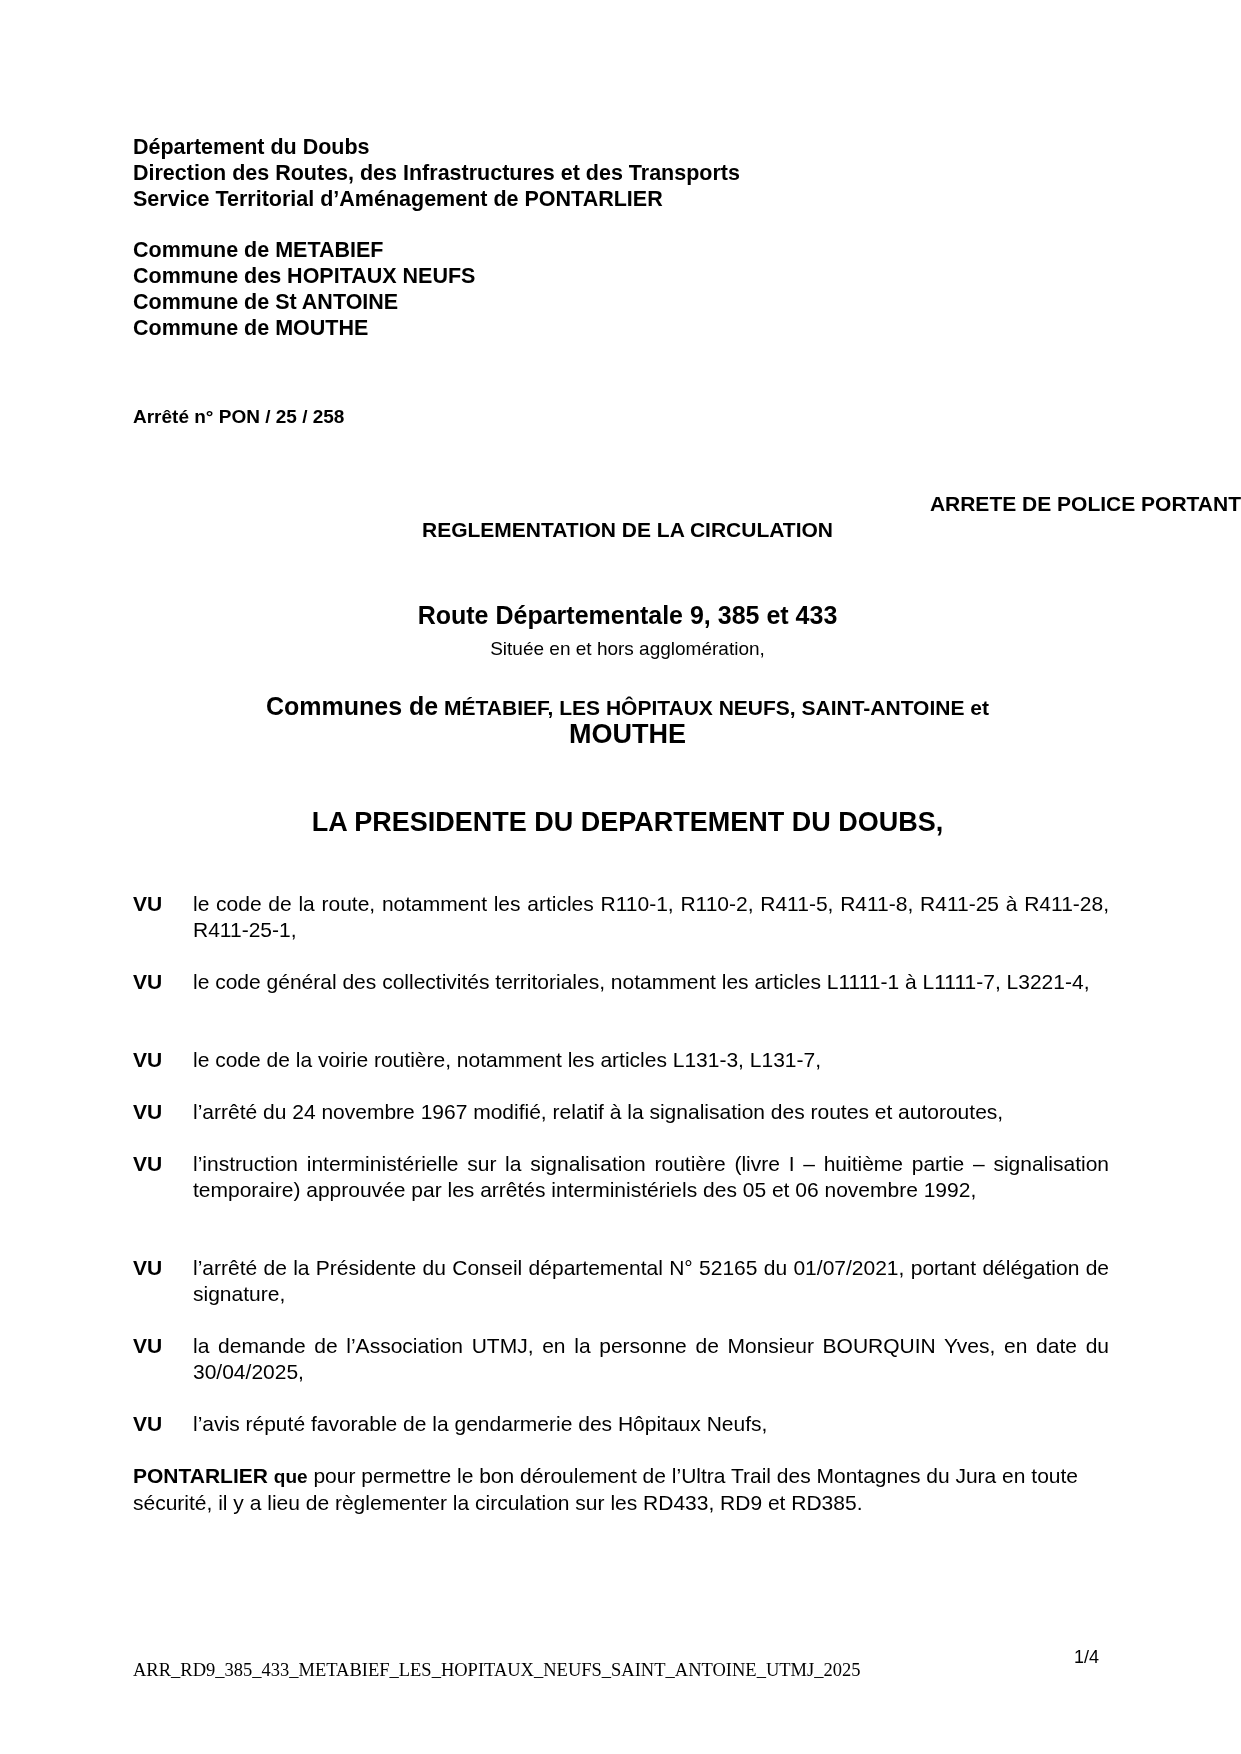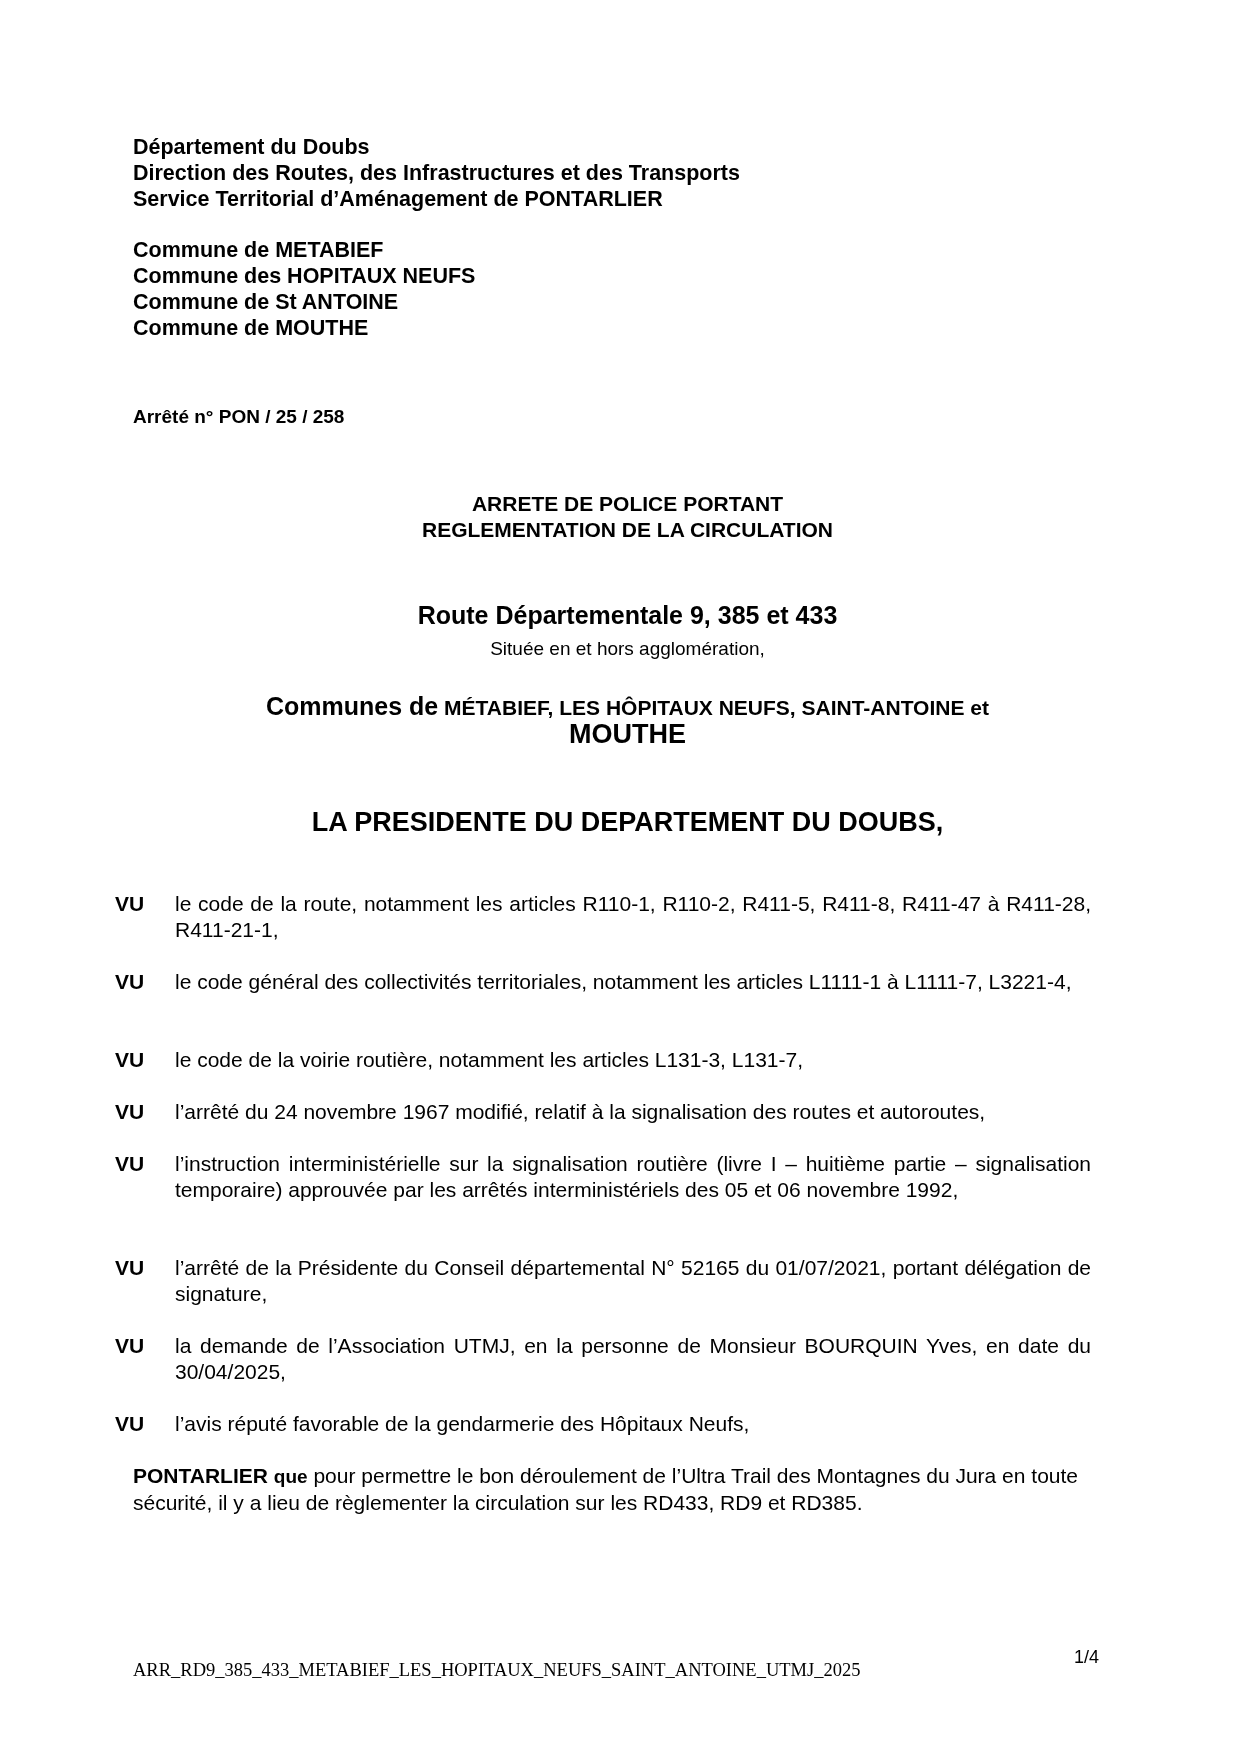--- a/index.html
+++ b/index.html
@@ -1,58 +1,58 @@
 <!DOCTYPE html>
 <html><head>
 <meta charset="utf-8">
 <style>
   html, body { margin: 0; padding: 0; background: #ffffff; }
   body { width: 1241px; height: 1754px; position: relative; overflow: hidden;
          font-family: "Liberation Sans", sans-serif; color: #000; }
   .abs { position: absolute; }
   .hdr { left: 133px; font-weight: bold; font-size: 21.5px; line-height: 28px; white-space: nowrap; }
   .center { left: 0; width: 1241px; text-align: center; white-space: nowrap; }
-  .vu-row { position: absolute; left: 115px; width: 976px; }
+  .vu-row { position: absolute; left: 133px; width: 976px; }
   .vu-label { position: absolute; left: 0; top: 0; font-weight: bold; font-size: 21px; line-height: 26px; }
   .vu-text { margin-left: 60px; font-size: 21px; line-height: 26px; text-align: justify; }
   .considerant { left: 133px; width: 976px; font-size: 21px; line-height: 26px; }
   .footer { font-family: "Liberation Serif", serif; font-size: 18.5px; left: 133px; top: 1660px; white-space: nowrap; }
   .pagenum { font-size: 18px; left: 1074px; top: 1647px; }
 </style>
 </head>
 <body>
 
 <div class="abs hdr" style="top:133px;">Département du Doubs</div>
 <div class="abs hdr" style="top:159px;">Direction des Routes, des Infrastructures et des Transports</div>
 <div class="abs hdr" style="top:185px;">Service Territorial d’Aménagement de PONTARLIER</div>
 
 <div class="abs hdr" style="top:236px;">Commune de METABIEF</div>
 <div class="abs hdr" style="top:262px;">Commune des HOPITAUX NEUFS</div>
 <div class="abs hdr" style="top:288px;">Commune de St ANTOINE</div>
 <div class="abs hdr" style="top:314px;">Commune de MOUTHE</div>
 
 <div class="abs" style="left:133px; top:405px; font-weight:bold; font-size:19px; line-height:24px; white-space:nowrap;">Arrêté n° PON / 25 / 258</div>
 
-<div class="abs center" style="top:491px; font-weight:bold; font-size:21px; line-height:26px; padding-left:14px; box-sizing:border-box;">ARRETE DE POLICE PORTANT</div>
+<div class="abs center" style="top:491px; font-weight:bold; font-size:21px; line-height:26px; padding-left:14px; box-sizing:border-box;text-align:right;">ARRETE DE POLICE PORTANT</div>
 <div class="abs center" style="top:517px; font-weight:bold; font-size:21px; line-height:26px; padding-left:14px; box-sizing:border-box;">REGLEMENTATION DE LA CIRCULATION</div>
 
 <div class="abs center" style="top:575px; font-weight:bold; font-size:25px; line-height:30px; padding-left:14px; box-sizing:border-box;margin-top:25px;">Route Départementale 9, 385 et 433</div>
 
 <div class="abs center" style="top:637px; font-size:19px; line-height:24px; padding-left:14px; box-sizing:border-box;">Située en et hors agglomération,</div>
 
 <div class="abs center" style="top:691px; font-weight:bold; line-height:30px; padding-left:14px; box-sizing:border-box;">
   <span style="font-size:25px;">Communes de</span><span style="font-size:21px;"> MÉTABIEF, LES HÔPITAUX NEUFS, SAINT-ANTOINE et</span>
 </div>
 <div class="abs center" style="top:721px; font-weight:bold; font-size:27px; line-height:26px; padding-left:14px; box-sizing:border-box;">MOUTHE</div>
 
 <div class="abs center" style="top:806px; font-weight:bold; font-size:27px; line-height:32px; padding-left:14px; box-sizing:border-box;">LA PRESIDENTE DU DEPARTEMENT DU DOUBS,</div>
 
 <div class="vu-row" style="top:891px;">
   <span class="vu-label">VU</span>
-  <div class="vu-text">le code de la route, notamment les articles R110-1, R110-2, R411-5, R411-8, R411-47 à R411-28, R411-21-1,</div>
+  <div class="vu-text">le code de la route, notamment les articles R110-1, R110-2, R411-5, R411-8, R411-25 à R411-28, R411-25-1,</div>
 </div>
 <div class="vu-row" style="top:969px;">
   <span class="vu-label">VU</span>
   <div class="vu-text">le code général des collectivités territoriales, notamment les articles L1111-1 à L1111-7, L3221-4,</div>
 </div>
 <div class="vu-row" style="top:1047px;">
   <span class="vu-label">VU</span>
   <div class="vu-text">le code de la voirie routière, notamment les articles L131-3, L131-7,</div>
 </div>
 <div class="vu-row" style="top:1099px;">

